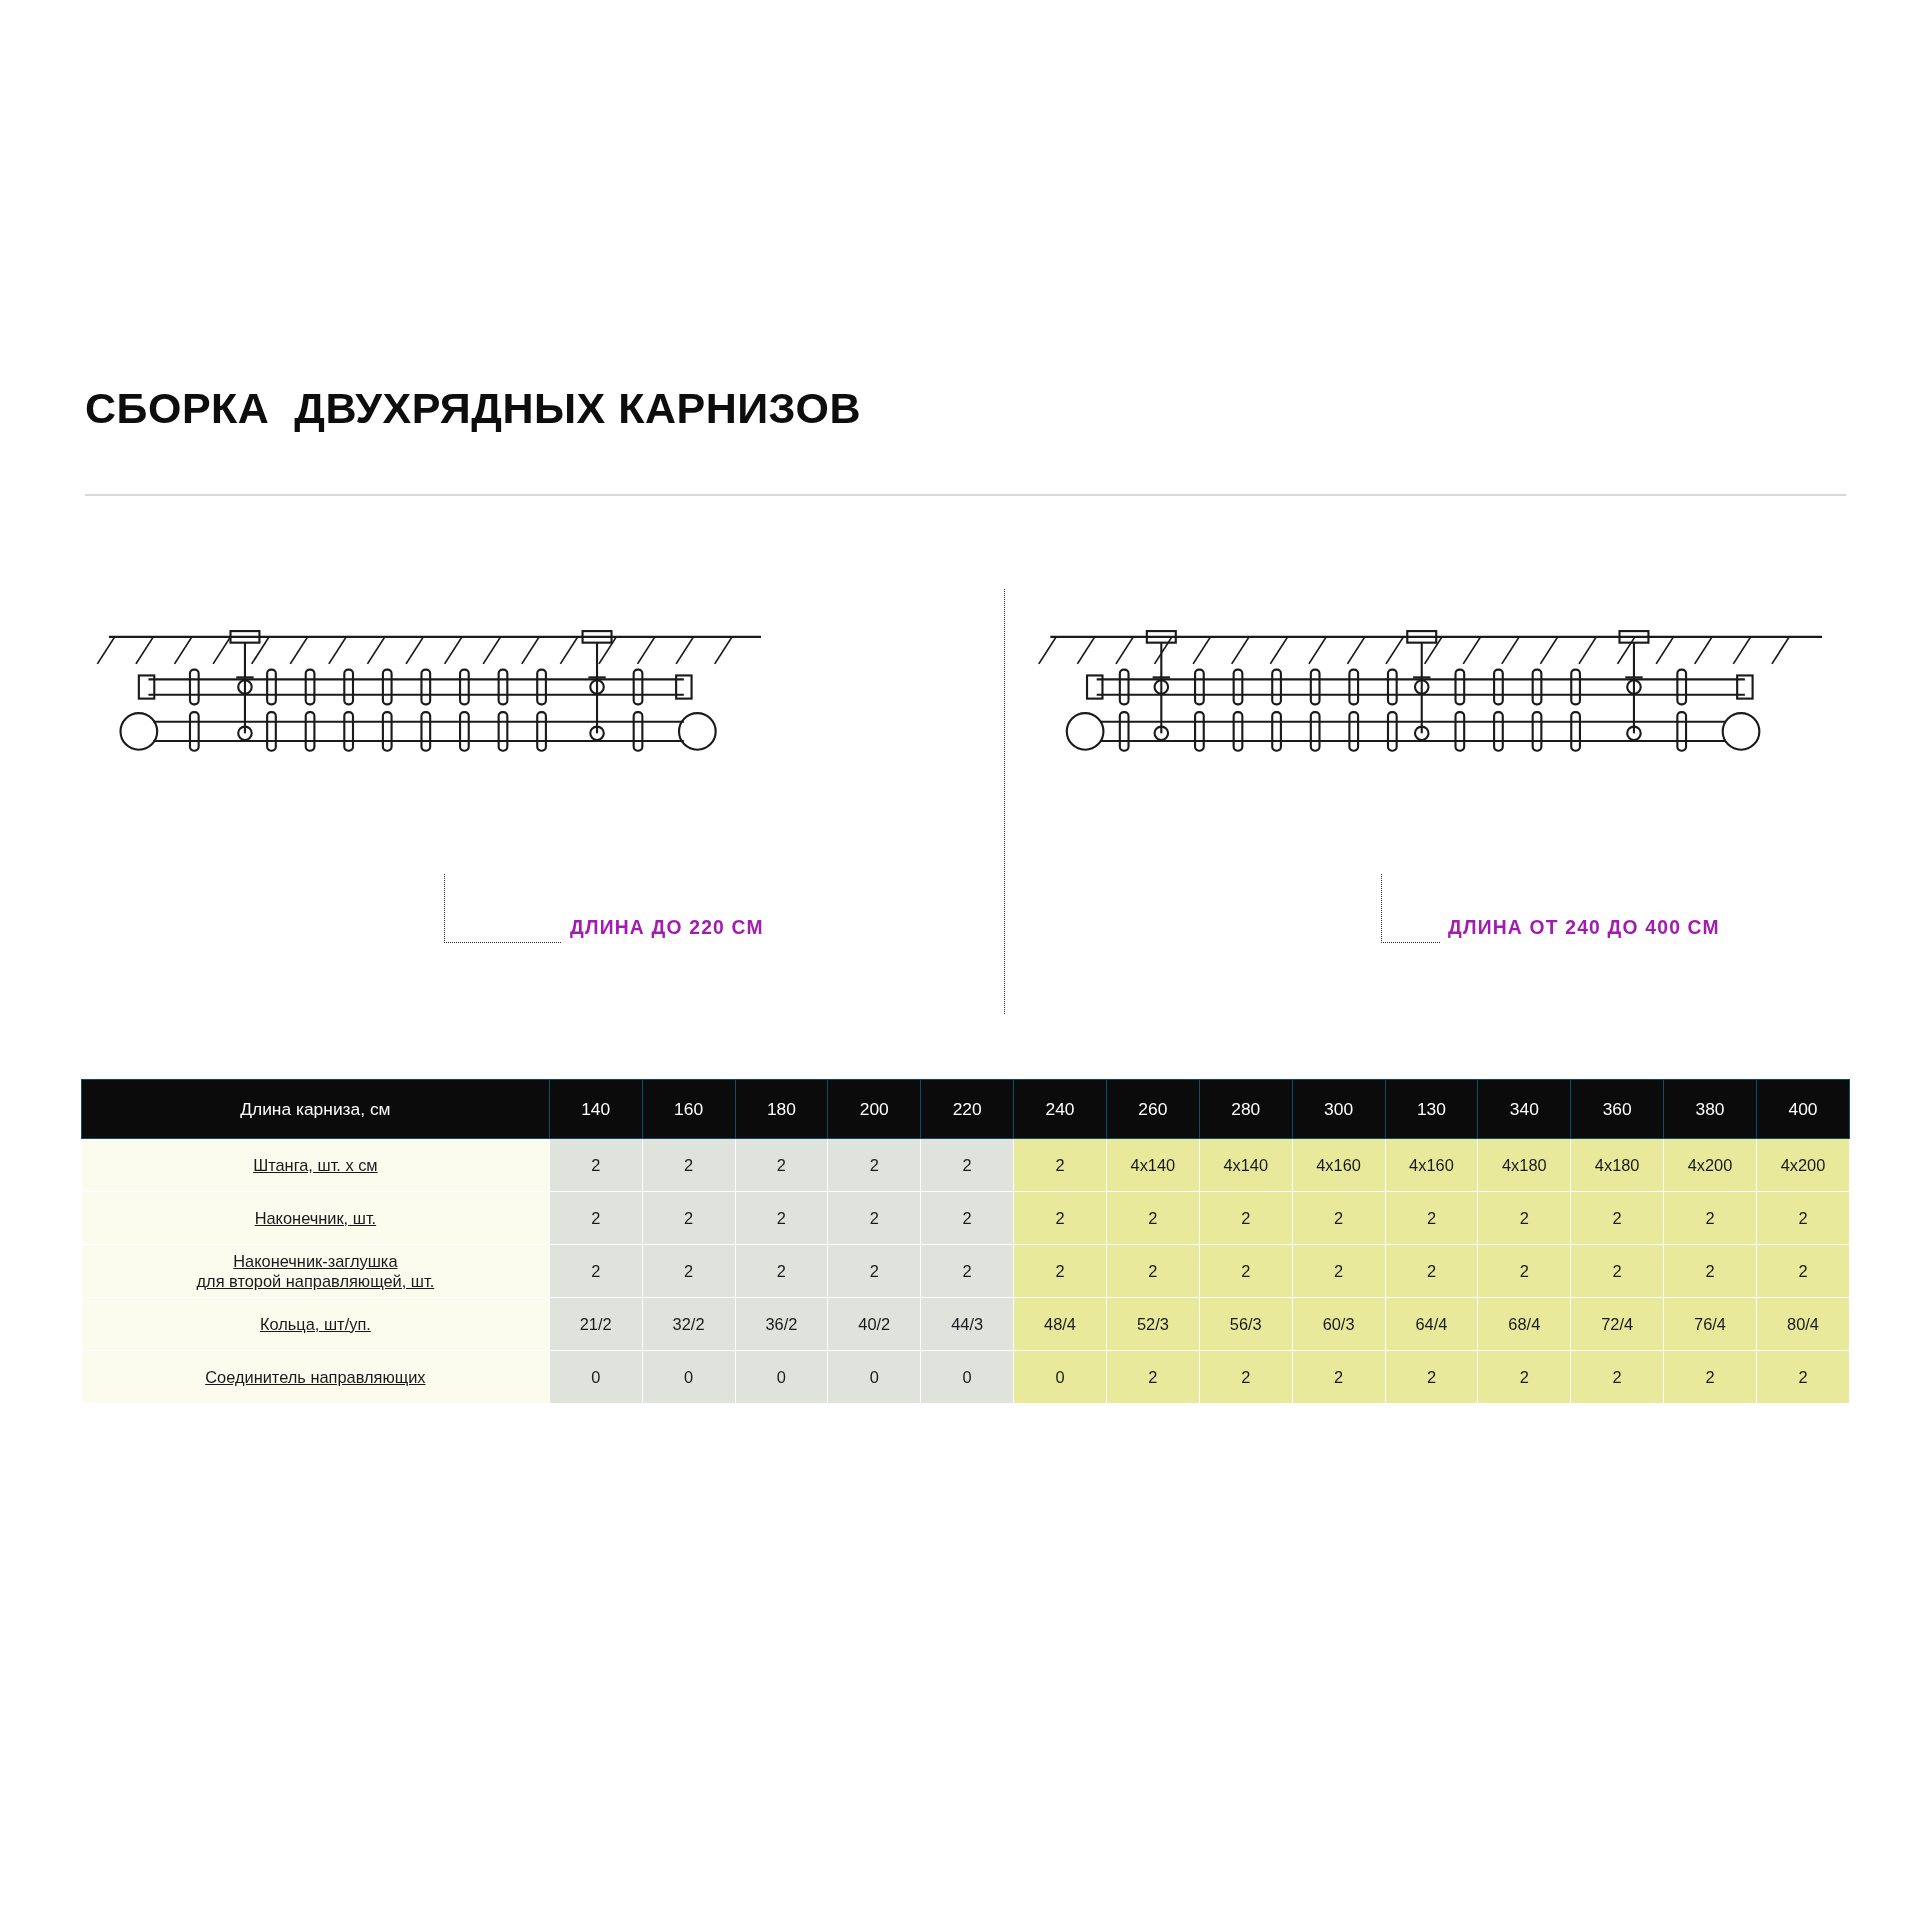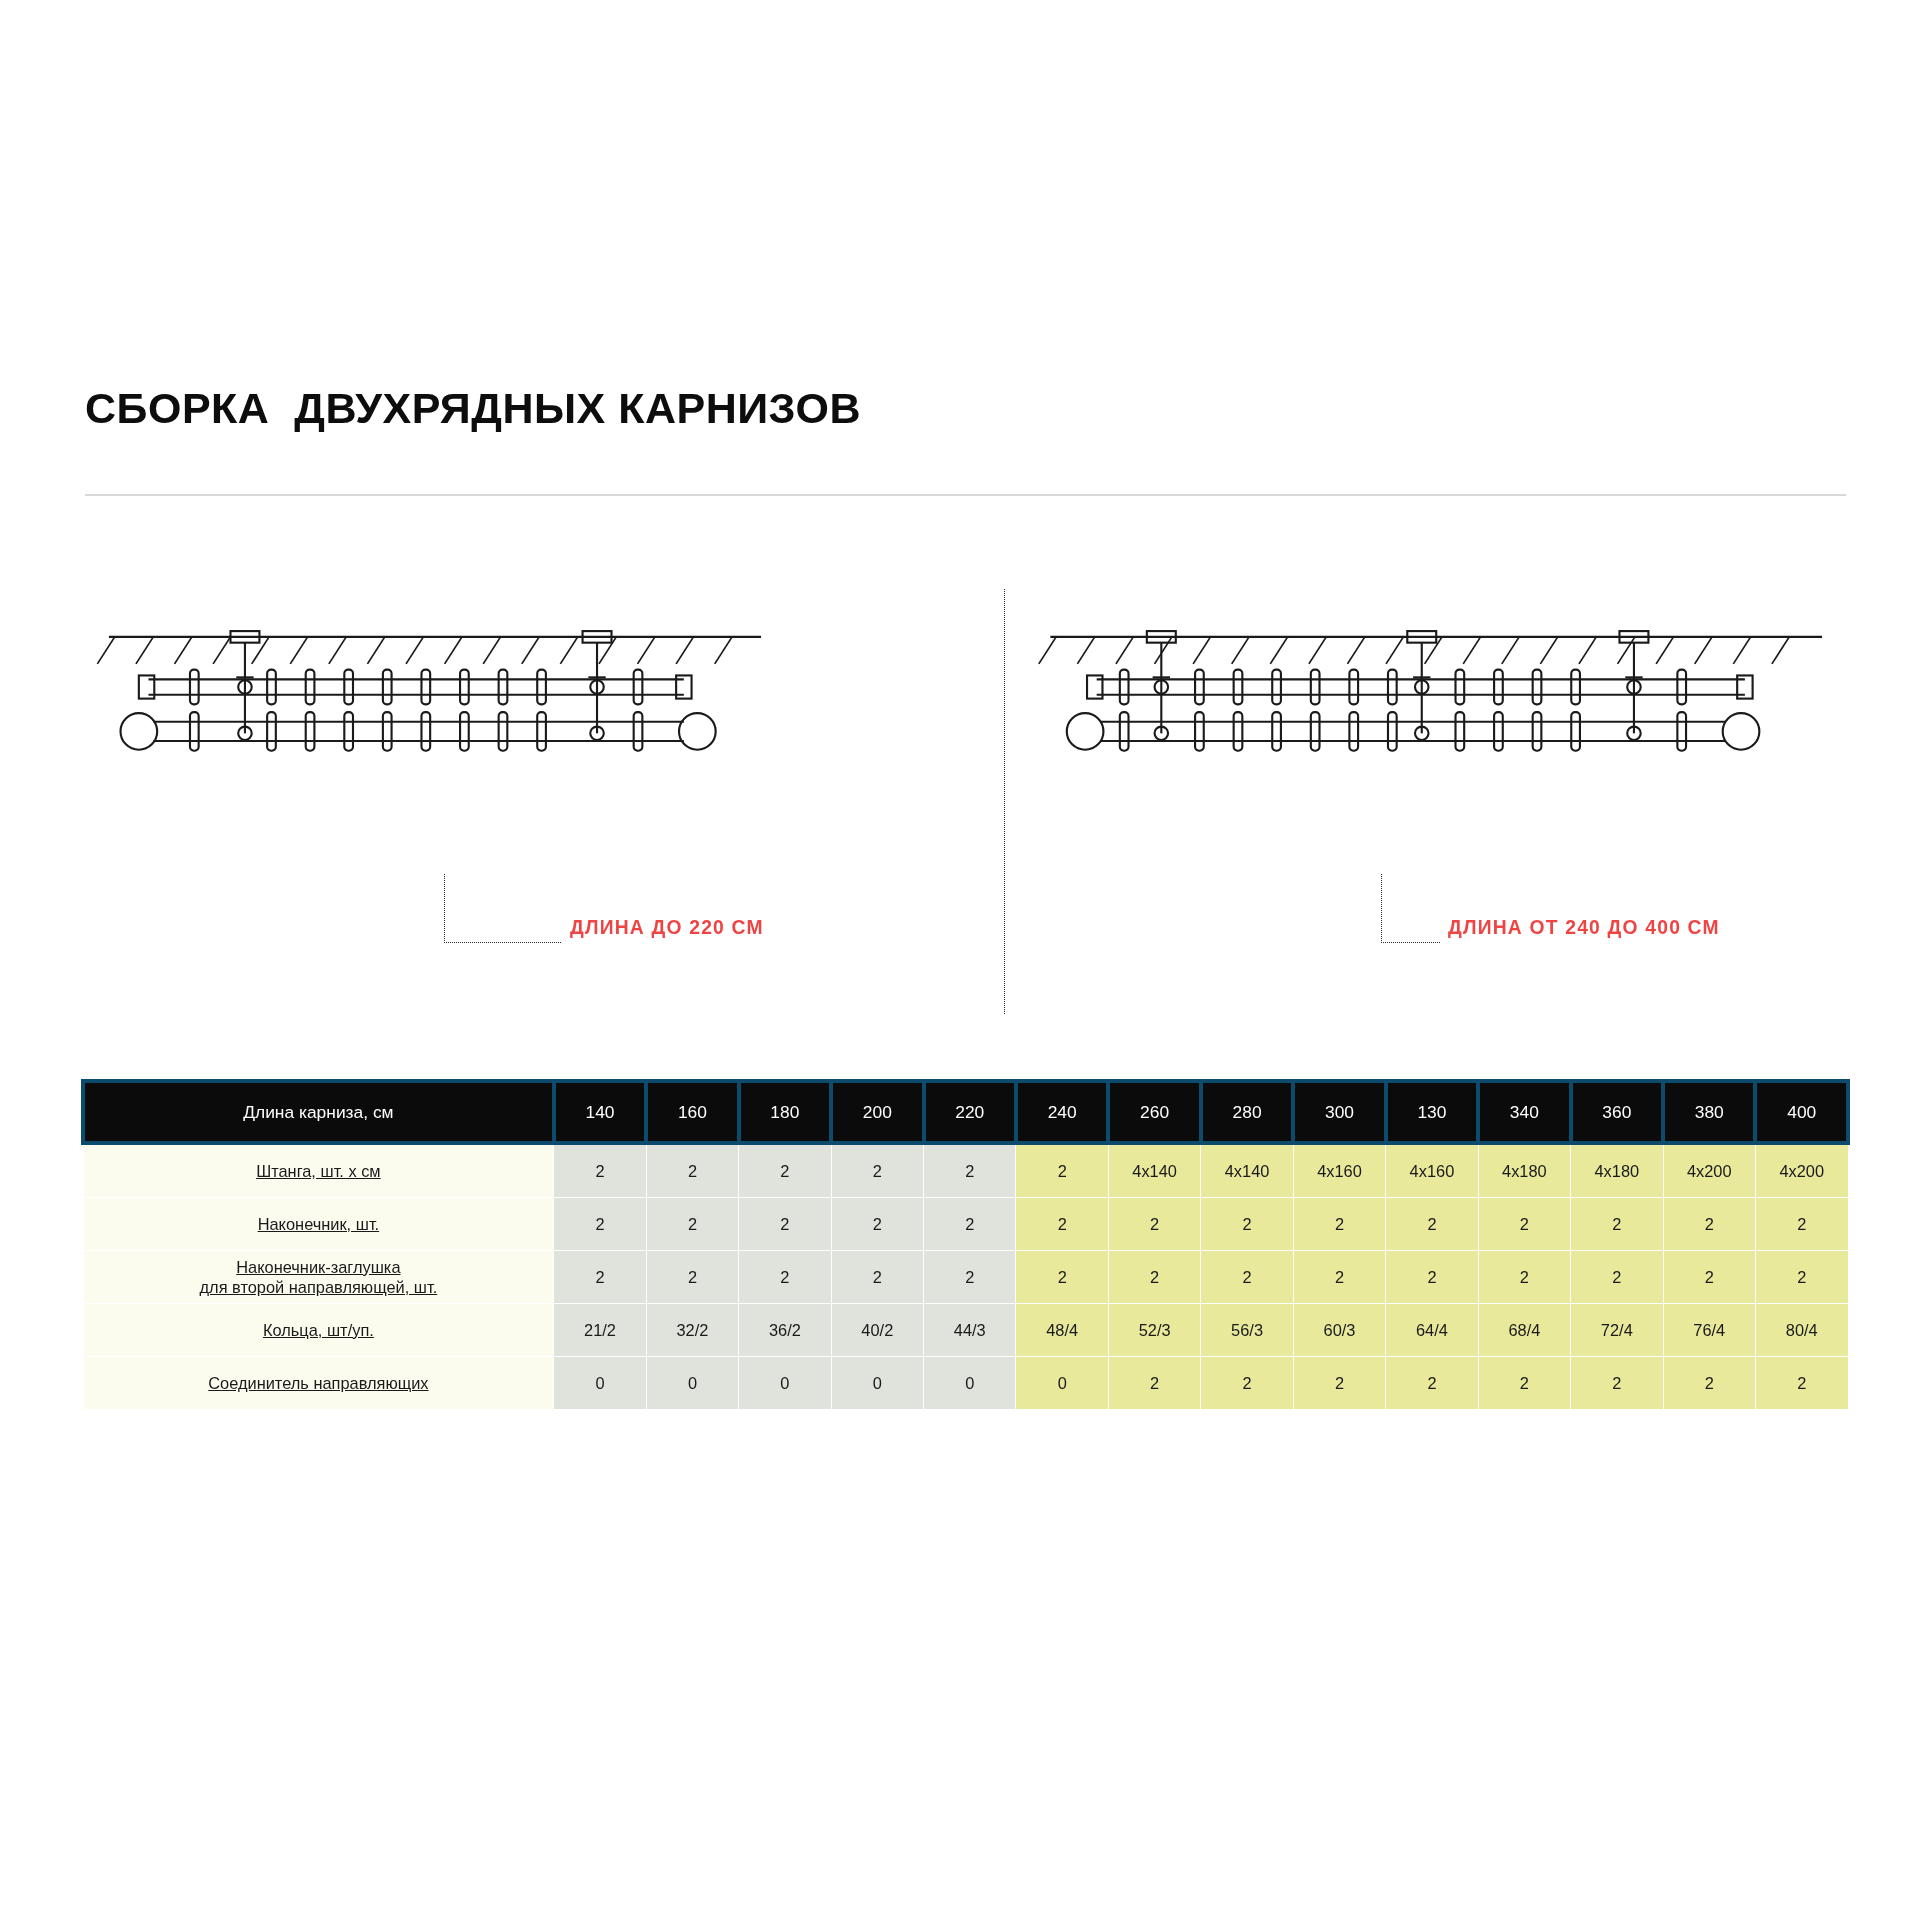--- a/index.html
+++ b/index.html
@@ -53,21 +53,21 @@
     top: 589px;
     width: 0;
     height: 425px;
     border-left: 1.9px dotted #2b2b2b;
   }
   .caption {
     position: absolute;
     font-size: 19.3px;
     font-weight: bold;
     letter-spacing: 1.2px;
-    color: #ef4444;
+    color: #a21caf;
     white-space: nowrap;
   }
   .caption-left { left: 570px; top: 917px; }
   .caption-right { left: 1448px; top: 917px; }
   .bracket {
     position: absolute;
     border-left: 1.9px dotted #2b2b2b;
     border-bottom: 1.9px dotted #2b2b2b;
     height: 68px;
   }
@@ -93,21 +93,21 @@
     color: #1a1a1a;
     height: 52px;
     padding: 0 1.9px;
   }
   table.spec thead th {
     background: #0b0b0b;
     color: #ffffff;
     font-weight: normal;
     font-size: 17.4px;
     height: 58px;
-    border: 4px solid #0c4a6e;
+    border: 1px solid #0c4a6e;
   }
   table.spec thead th.rowlabelhead {
     text-align: center;
   }
   td.rowlabel, th.rowlabel {
     background: #fbfbee;
     text-align: center;
     font-size: 17.4px;
     padding: 0 9.7px;
     line-height: 1.25;

